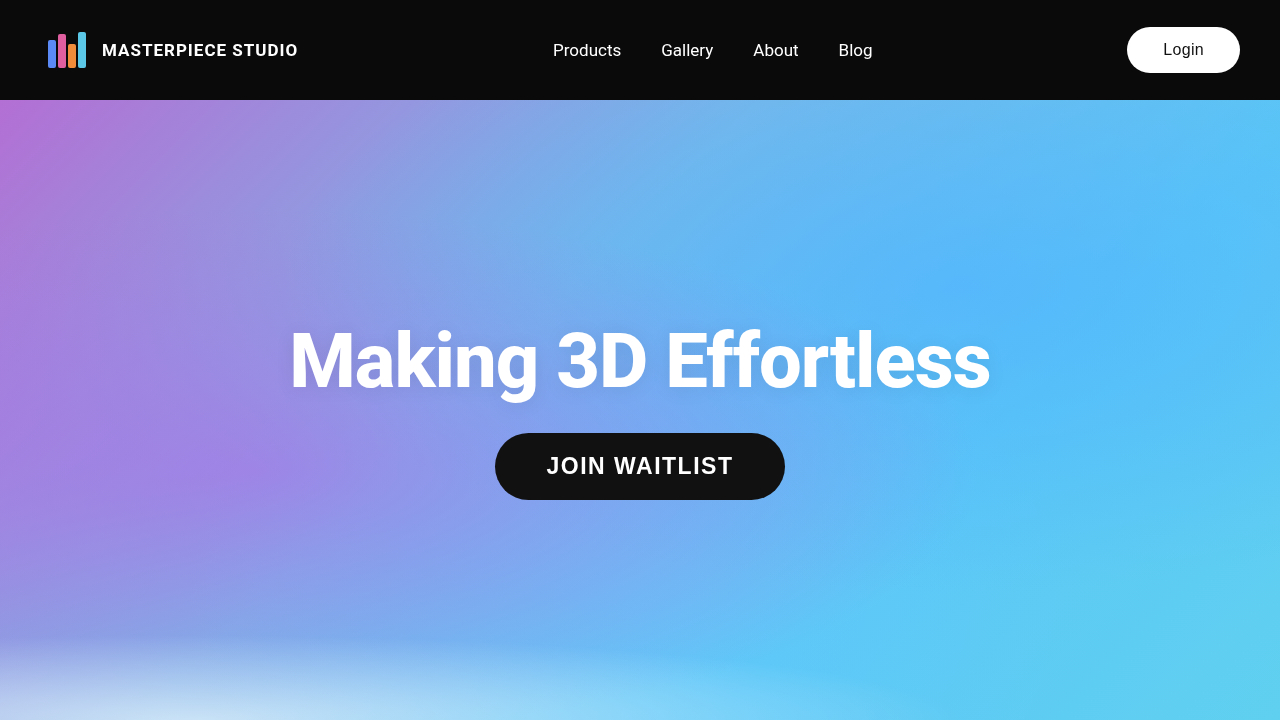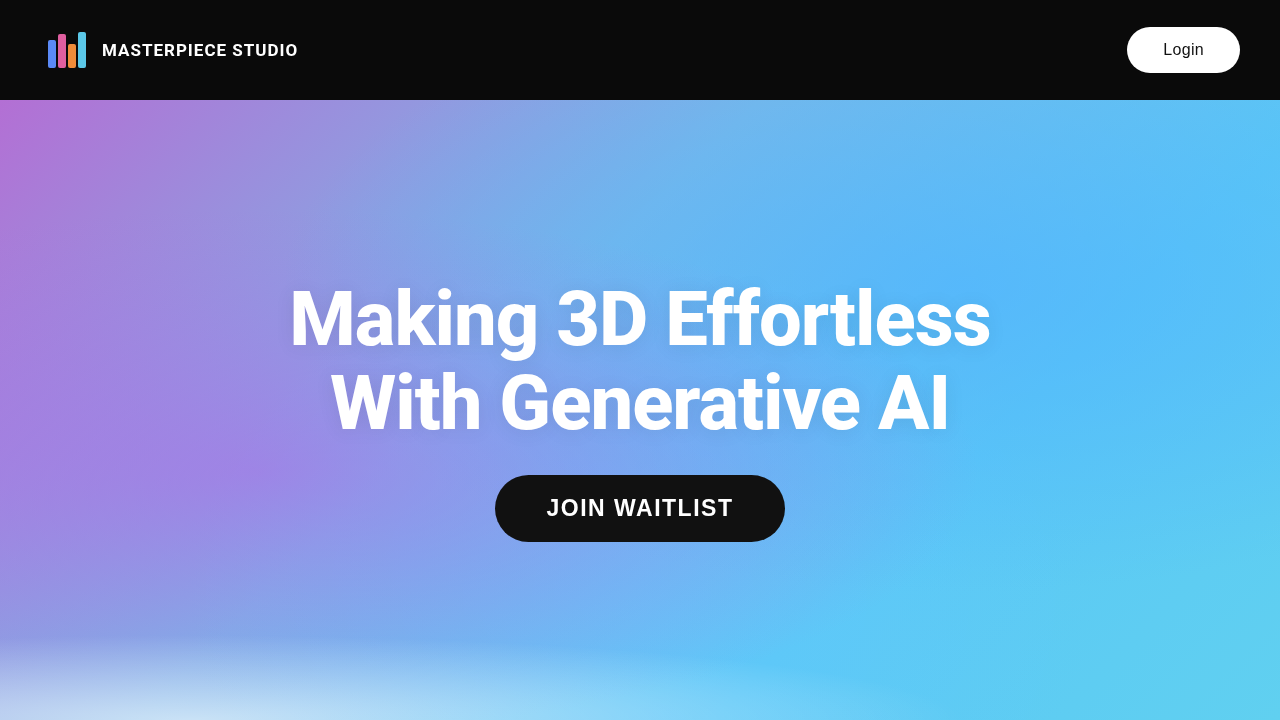--- a/index.html
+++ b/index.html
@@ -161,26 +161,39 @@
       <rect x="4" y="14" width="8" height="28" rx="2" fill="#5b8af7"></rect>
       <rect x="14" y="8" width="8" height="34" rx="2" fill="#e05fa0"></rect>
       <rect x="24" y="18" width="8" height="24" rx="2" fill="#f08c3a"></rect>
       <rect x="34" y="6" width="8" height="36" rx="2" fill="#5bc8e8"></rect>
     </svg>
     <span class="logo-text">
       <span>MASTERPIECE </span><span>STUDIO</span>
     </span>
   </div>
 
+  <ul class="nav-links">
+    <li>
+      <a>Products</a>
+    </li>
+    <li>
+      <a>Gallery</a>
+    </li>
+    <li>
+      <a>About</a>
+    </li>
+    <li>
+      <a>Blog</a>
+    </li>
+  </ul>
 
   <button class="login-btn">Login</button>
 </nav>
 
 <section class="hero">
   <div class="hero-bg"></div>
   <div class="hero-content">
     <h1 class="hero-title">
       <span>Making 3D Effortless</span><br>
-      <span>With Generative AI</span>
     </h1>
     <button class="cta-btn">JOIN WAITLIST</button>
   </div>
 </section>
 
 </body></html>

